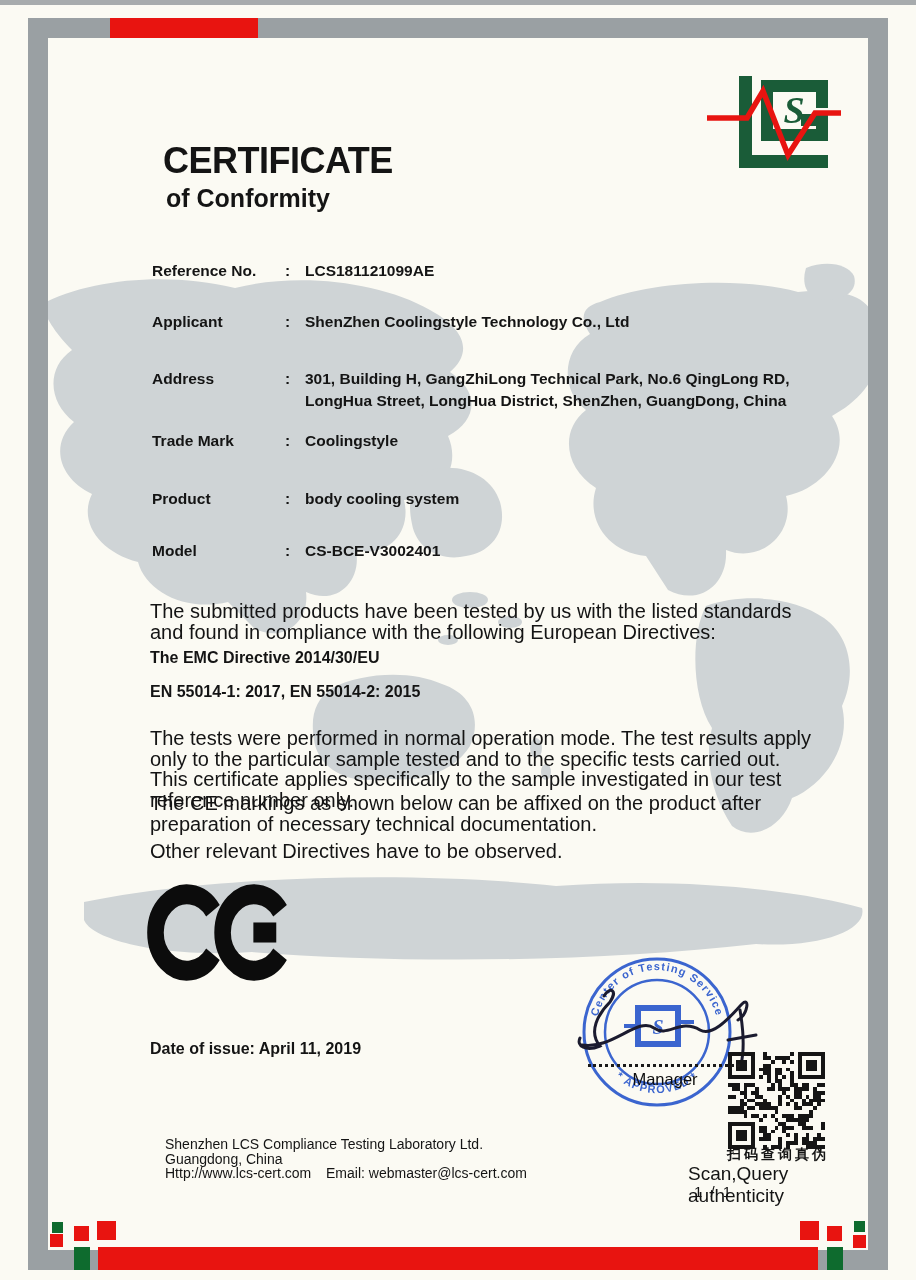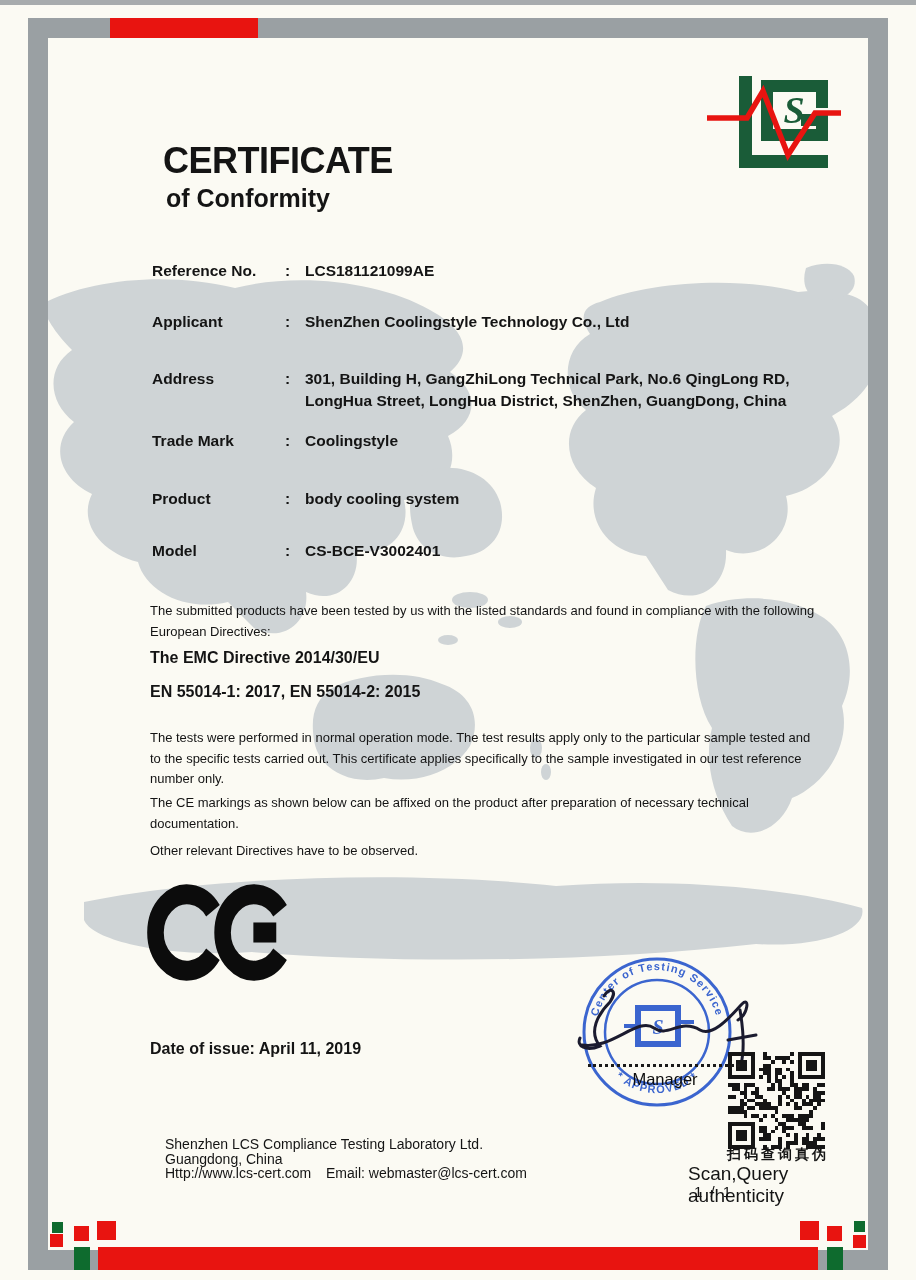--- a/index.html
+++ b/index.html
@@ -26,21 +26,21 @@
   
   .title-main{left:163px;top:140px;font-size:36px;font-weight:bold;letter-spacing:-.5px;z-index:2}
   .title-sub{left:166px;top:184px;font-size:25px;font-weight:bold;z-index:2}
   
   .field-row{position:absolute;left:152px;font-size:15.5px;font-weight:bold;z-index:2;white-space:nowrap}
   .field-row .lab{position:absolute;left:0;top:0}
   .field-row .col{position:absolute;left:133px;top:0}
   .field-row .val{position:absolute;left:153px;top:0}
   .field-row .val2{position:absolute;left:153px;top:22px}
   
-  .para{position:absolute;left:150px;font-size:13px;line-height:20.5px;z-index:2;width:668px}
+  .para{position:absolute;left:150px;font-size:20px;line-height:20.5px;z-index:2;width:668px}
   .para.bold{font-weight:bold;font-size:16px;width:auto;white-space:nowrap}
   .date-line{left:150px;top:1040px;font-size:16px;font-weight:bold;z-index:2}
   
   .ce{left:146px;top:880px;z-index:2}
   
   svg.fullpage{position:absolute;left:0;top:0;z-index:1;pointer-events:none}
   svg.fullpage.over{z-index:2}
   .dotted-line{left:588px;top:1053px;width:152px;height:14px;border-bottom:3px dotted #1a1a1a;z-index:4}
   .manager{left:622px;top:1070px;width:86px;text-align:center;font-size:16.5px;color:#0d0d0d;z-index:4}
   

